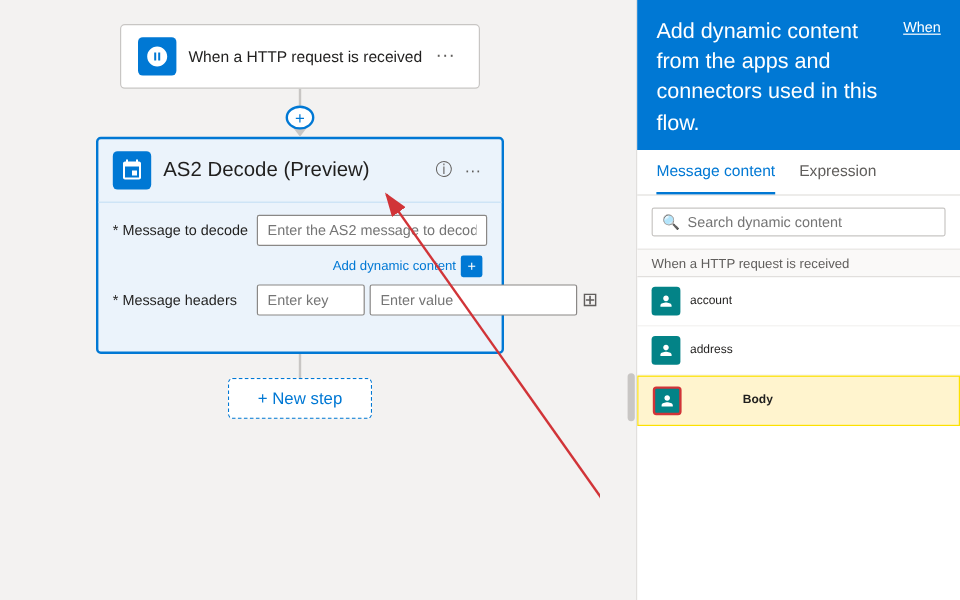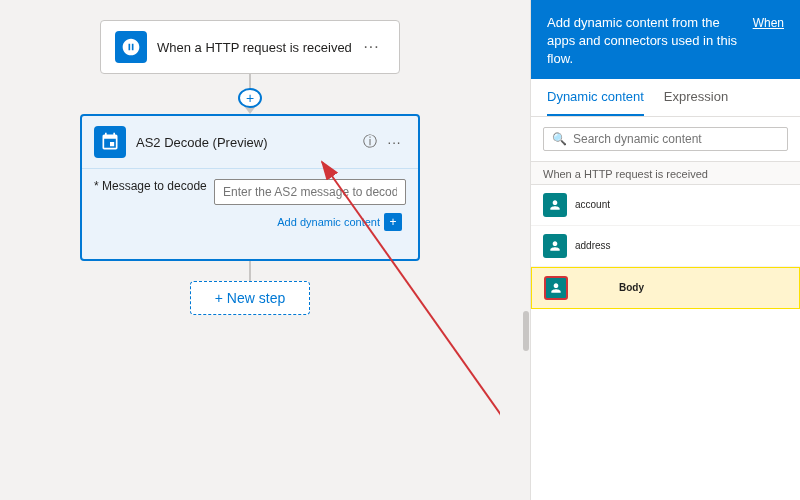--- a/index.html
+++ b/index.html
@@ -143,42 +143,42 @@
       flex-shrink: 0;
     }
 
     .as2-icon svg {
       width: 20px;
       height: 20px;
       fill: white;
     }
 
     .as2-title {
-      font-size: 13px;
+      font-size: 17px;
       color: #201f1e;
       flex: 1;
       font-weight: 500;
     }
 
     .info-btn, .as2-more-btn {
       background: none;
       border: none;
       cursor: pointer;
       color: #605e5c;
       font-size: 14px;
       padding: 2px 5px;
     }
 
     .as2-body {
       padding: 10px 12px;
     }
 
     .form-row {
       display: flex;
-      align-items: flex-start;
+      align-items: center;
       margin-bottom: 8px;
     }
 
     .form-label {
       font-size: 12px;
       color: #201f1e;
       width: 120px;
       flex-shrink: 0;
     }
 
@@ -300,21 +300,21 @@
     .panel-header {
       background: #0078d4;
       color: white;
       padding: 14px 16px 10px;
       display: flex;
       align-items: flex-start;
       justify-content: space-between;
     }
 
     .panel-header-text {
-      font-size: 13px;
+      font-size: 18px;
       line-height: 1.4;
       flex: 1;
     }
 
     .hide-btn {
       background: none;
       border: none;
       color: white;
       cursor: pointer;
       font-size: 12px;
@@ -498,20 +498,26 @@
           <span class="form-label">* Message to decode</span>
           <input class="form-input" type="text" placeholder="Enter the AS2 message to decode" style="">
         </div>
 
         <div class="dynamic-content-link">
           <span style="width:120px; flex-shrink:0;"></span>
           <span class="dynamic-link-text">Add dynamic content</span>
           <button class="dynamic-plus-btn">+</button>
         </div>
 
+        <div class="form-row headers-row">
+          <span class="form-label">* Message headers</span>
+          <input class="key-input" type="text" placeholder="Enter key" style="">
+          <input class="value-input" type="text" placeholder="Enter value" style="">
+          <button class="table-icon-btn">⊞</button>
+        </div>
       </div>
     </div>
 
     <div class="new-step-area">
       <div class="new-step-connector"></div>
       <button class="new-step-btn">+ New step</button>
     </div>
 
   </div>
 
@@ -525,21 +531,21 @@
     <line x1="528" y1="453" x2="322" y2="162" stroke="#d13438" stroke-width="2" marker-end="url(#arrowhead)"></line>
   </svg>
 
   <div class="dynamic-panel">
     <div class="panel-header">
       <span class="panel-header-text">Add dynamic content from the apps and connectors used in this flow.</span>
       <button class="hide-btn">When</button>
     </div>
 
     <div class="panel-tabs">
-      <div class="panel-tab active">Dynamic content</div>
+      <div class="panel-tab active">Message content</div>
       <div class="panel-tab">Expression</div>
     </div>
 
     <div class="search-box">
       <span class="search-icon-svg">🔍</span>
       <input class="search-input" type="text" placeholder="Search dynamic content" style="">
     </div>
 
     <div class="content-items">
       <div class="section-label">When a HTTP request is received</div>

